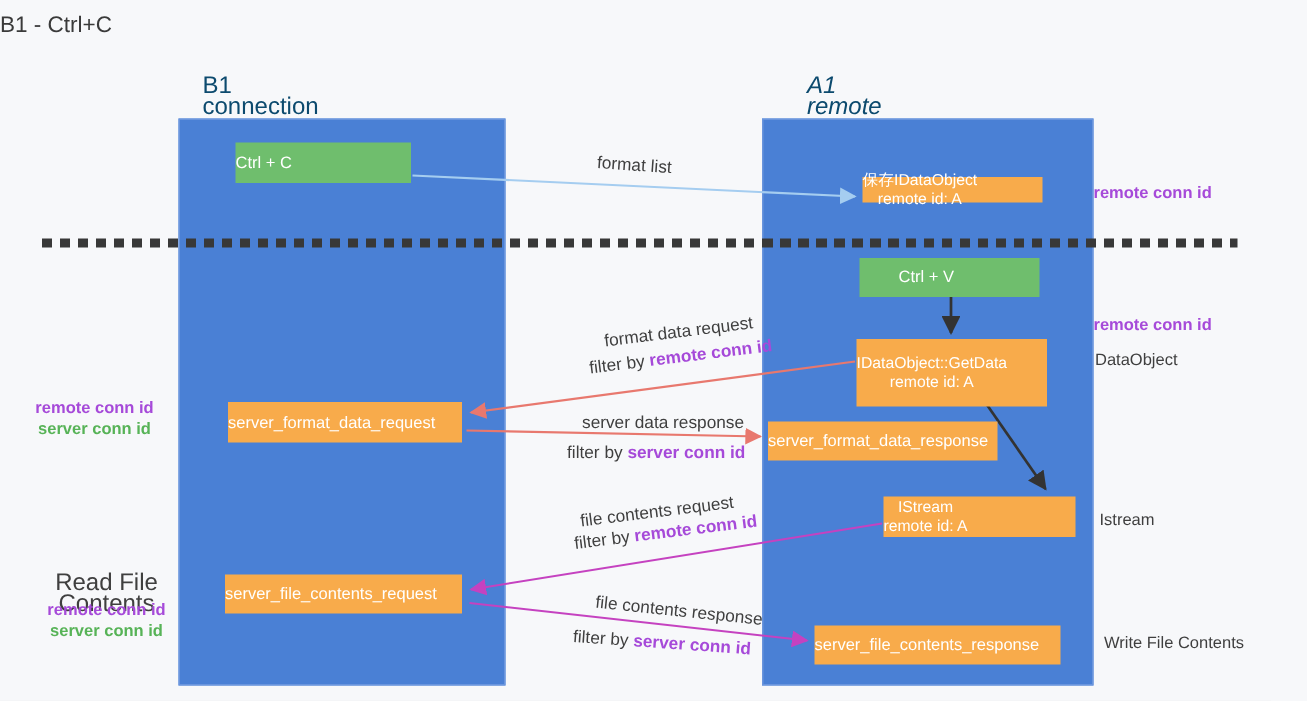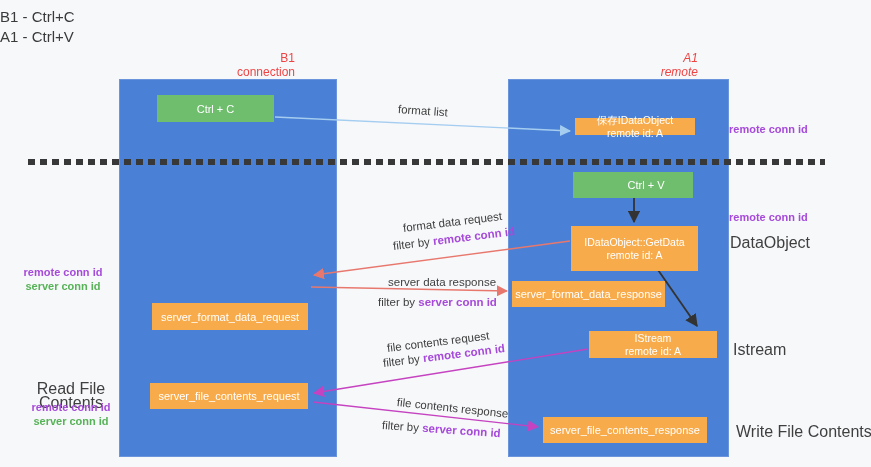--- a/index.html
+++ b/index.html
@@ -5,45 +5,45 @@
   html,body{margin:0;padding:0;}
   body{background:#eceef0;font-family:"Liberation Sans","DejaVu Sans",sans-serif;}
   .stage{position:relative;width:871px;height:467px;background:#f7f8fa;overflow:hidden;
          font-family:"Liberation Sans","DejaVu Sans",sans-serif;color:#3f3f3f;}
 
   
   .title{position:absolute;left:0;top:7px;width:871px;text-align:left;
          font-size:15px;line-height:20px;color:#3a3a3a;}
 
   
-  .col-header{position:absolute;width:160px;text-align:right;font-size:12px;line-height:14px;color:#ef4444;}
+  .col-header{position:absolute;width:160px;text-align:left;font-size:16px;line-height:14px;color:#0c4a6e;}
   .col-header.left{left:135px;top:51px;}
   .col-header.right{left:538px;top:51px;font-style:italic;}
 
   
   .column{position:absolute;top:79px;height:376px;background:#4a80d5;border:1px solid #6a95dd;}
   .column.left{left:119px;width:216px;}
   .column.right{left:508px;width:219px;}
 
   
   .dashed{position:absolute;left:28px;top:159px;width:797px;height:6px;
           background:repeating-linear-gradient(90deg,#383838 0 7px,rgba(0,0,0,0) 7px 12px);}
 
   
-  .box{position:absolute;display:flex;align-items:center;justify-content:center;
+  .box{position:absolute;display:flex;align-items:center;justify-content:flex-start;
        color:#fff;font-size:11px;text-align:center;box-sizing:border-box;}
   .box.green{background:#6fbe6d;}
   .box.orange{background:#f8ab4b;}
   .box .two{line-height:13px;font-size:10.5px;}
 
   .b-ctrlc{left:157px;top:95px;width:117px;height:27px;}
   .b-store{left:575px;top:118px;width:120px;height:17px;}
   .b-ctrlv{left:573px;top:172px;width:120px;height:26px;padding-left:26px;}
   .b-getdata{left:571px;top:226px;width:127px;height:45px;}
-  .b-sfdreq{left:152px;top:268px;width:156px;height:27px;margin-top:35px;}
+  .b-sfdreq{left:152px;top:268px;width:156px;height:27px;}
   .b-sfdresp{left:512px;top:281px;width:153px;height:26px;}
   .b-istream{left:589px;top:331px;width:128px;height:27px;}
   .b-sfcreq{left:150px;top:383px;width:158px;height:26px;}
   .b-sfcresp{left:543px;top:417px;width:164px;height:26px;}
 
   
   svg.arrows{position:absolute;left:0;top:0;pointer-events:none;}
 
   
   .flow-label{position:absolute;font-size:11.5px;white-space:nowrap;color:#3f3f3f;transform-origin:left center;}
@@ -56,39 +56,38 @@
   .fl-fdresp-f{left:378px;top:296px;}
   .fl-fcr{left:387px;top:342px;transform:rotate(-7deg);}
   .fl-fcr-f{left:383px;top:357px;transform:rotate(-7deg);}
   .fl-fcresp{left:397px;top:396px;transform:rotate(6deg);}
   .fl-fcresp-f{left:382px;top:419px;transform:rotate(4deg);}
 
   
   .side-label{position:absolute;font-size:11px;white-space:nowrap;}
   .side-label.bold-purple{color:#a64ad9;font-weight:bold;}
   .side-label.bold-green{color:#57b357;font-weight:bold;}
-  .side-label.plain{color:#3f3f3f;font-size:16px;}
+  .side-label.plain{color:#3f3f3f;font-size:11px;}
   .sl-rci1{left:729px;top:123px;}
   .sl-rci2{left:729px;top:211px;}
   .sl-dataobject{left:730px;top:234px;}
   .sl-istream{left:733px;top:341px;}
   .sl-write{left:736px;top:423px;}
   .left-block{position:absolute;text-align:center;line-height:14px;}
   .lb-top{left:15px;top:265px;width:96px;}
   .lb-read{left:16px;top:382px;width:110px;color:#3f3f3f;font-size:16px;}
   .lb-bottom{left:16px;top:400px;width:110px;}
 </style>
 </head>
 <body>
 
 <div class="stage">
 
   <div class="title">
     <div>B1 - Ctrl+C</div>
-    <div>A1 - Ctrl+V</div>
   </div>
 
   <div class="col-header left">
     <div>B1</div>
     <div>connection</div>
   </div>
   <div class="col-header right">
     <div>A1</div>
     <div>remote</div>
   </div>

